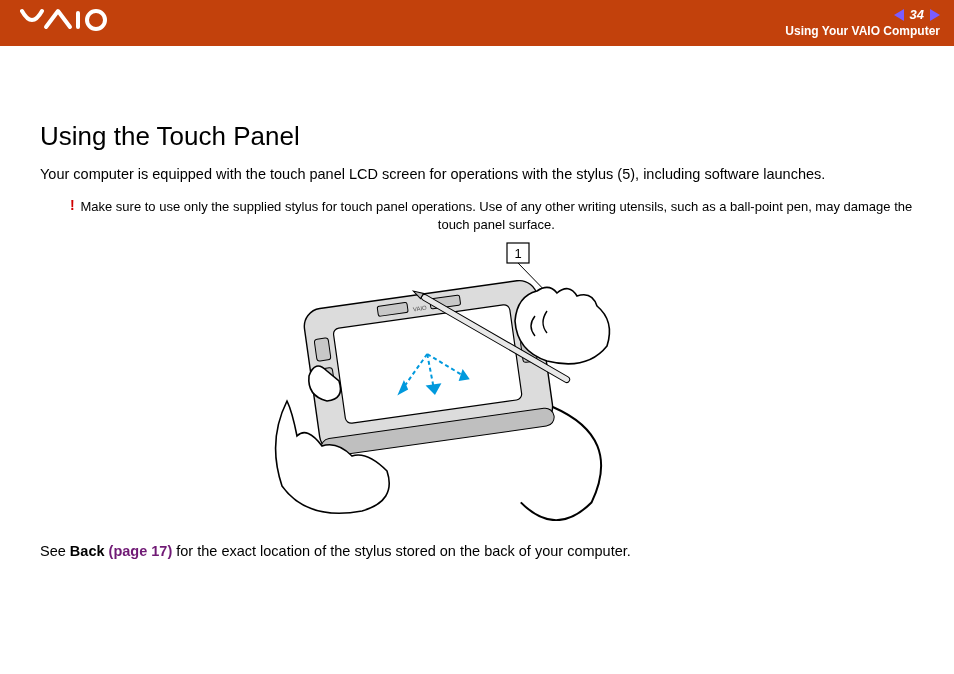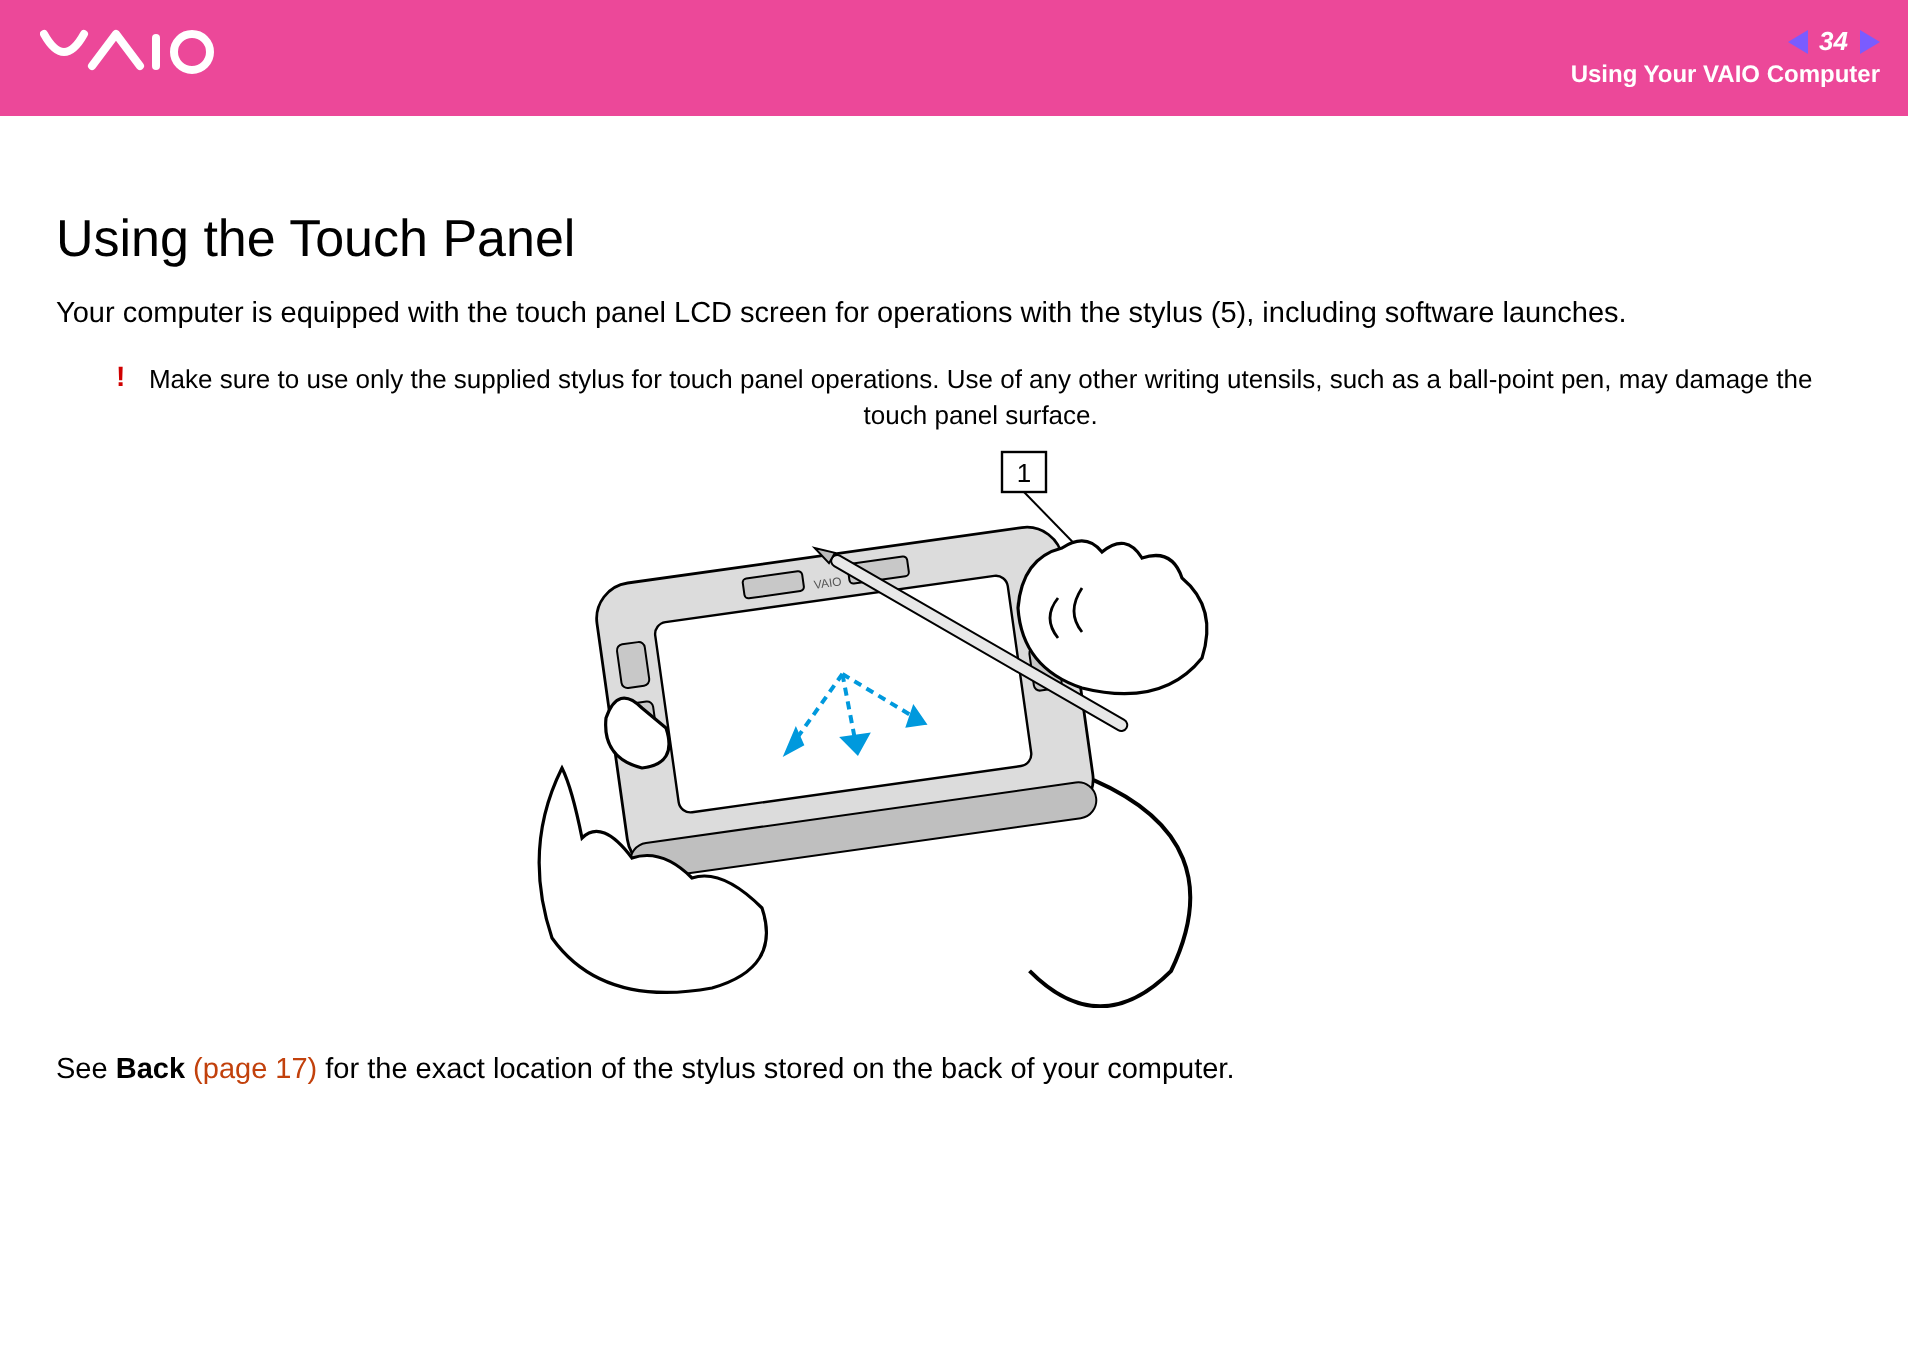--- a/index.html
+++ b/index.html
@@ -11,22 +11,22 @@
     font-family: Arial, Helvetica, sans-serif;
     color: #000;
   }
   .page {
     width: 954px;
     height: 674px;
     position: relative;
     box-sizing: border-box;
   }
   .header {
-    height: 58px;
-    background: #ec4899;
+    height: 46px;
+    background: #c2410c;
     color: #fff;
     display: flex;
     align-items: center;
     justify-content: space-between;
     padding: 0 14px 0 20px;
     box-sizing: border-box;
   }
   .logo {
     font-size: 26px;
     letter-spacing: 2px;
@@ -54,21 +54,22 @@
   }
   .tri-left { border-right: 10px solid #7a5cff; }
   .tri-right { border-left: 10px solid #7a5cff; }
   .section-name {
     font-size: 12px;
     font-weight: 700;
     margin-top: 2px;
     margin-left: 20px;
   }
   .content {
-    padding: 46px 40px 20px 28px;
+    padding: 46px 40px 20px 40px;
+    margin-top: 29px;
   }
   h1.title {
     font-size: 26px;
     font-weight: 400;
     margin: 0 0 12px 0;
   }
   p.body {
     font-size: 14.5px;
     margin: 0 0 14px 0;
     line-height: 1.4;
@@ -90,21 +91,21 @@
     line-height: 1.35;
     font-family: "Arial Narrow", Arial, sans-serif;
     max-width: 860px;
     text-align: center;
   }
   .figure {
     text-align: center;
     margin: 8px 0 16px 0;
   }
   .figure svg { display: inline-block; }
-  .link { color: #c2410c; font-weight: 400; }
+  .link { color: #701a75; font-weight: 700; }
   .bold { font-weight: 700; }
 </style>
 </head>
 <body>
 
 <div class="page">
 
   <div class="header">
     <div class="logo">
       <svg width="110" height="26" viewBox="0 0 110 26">

